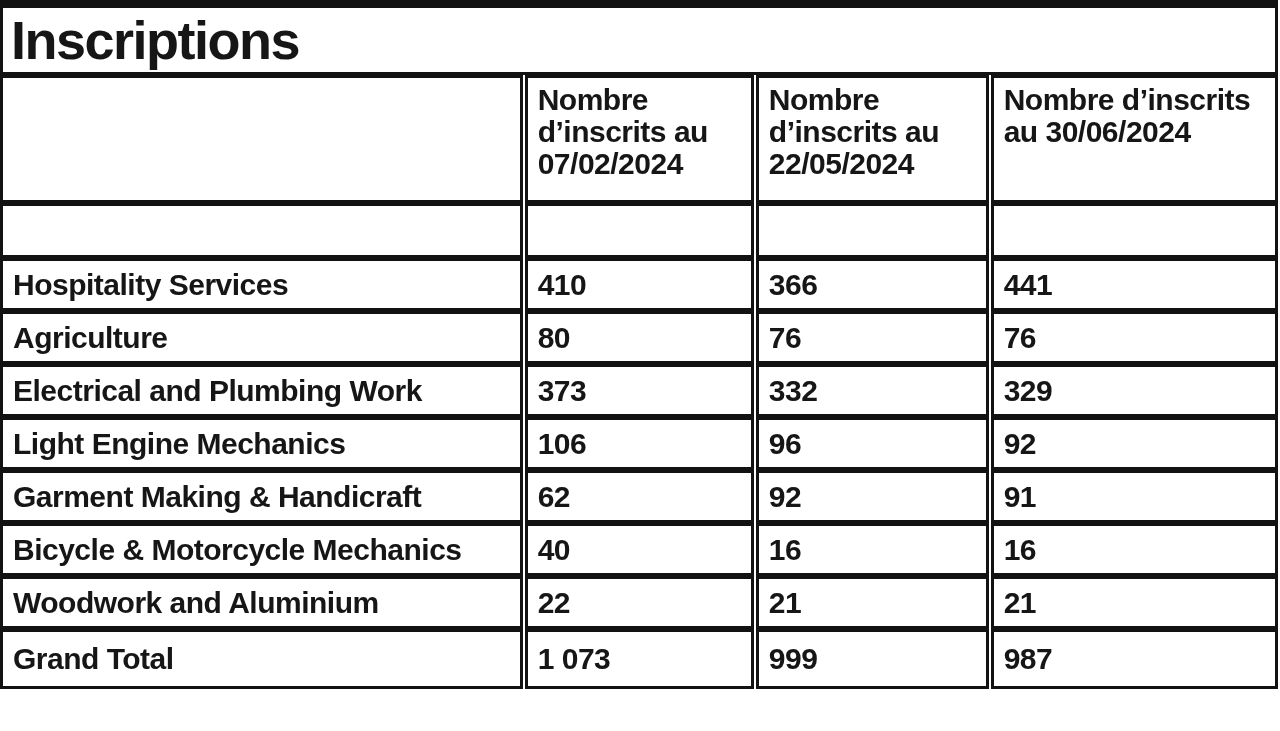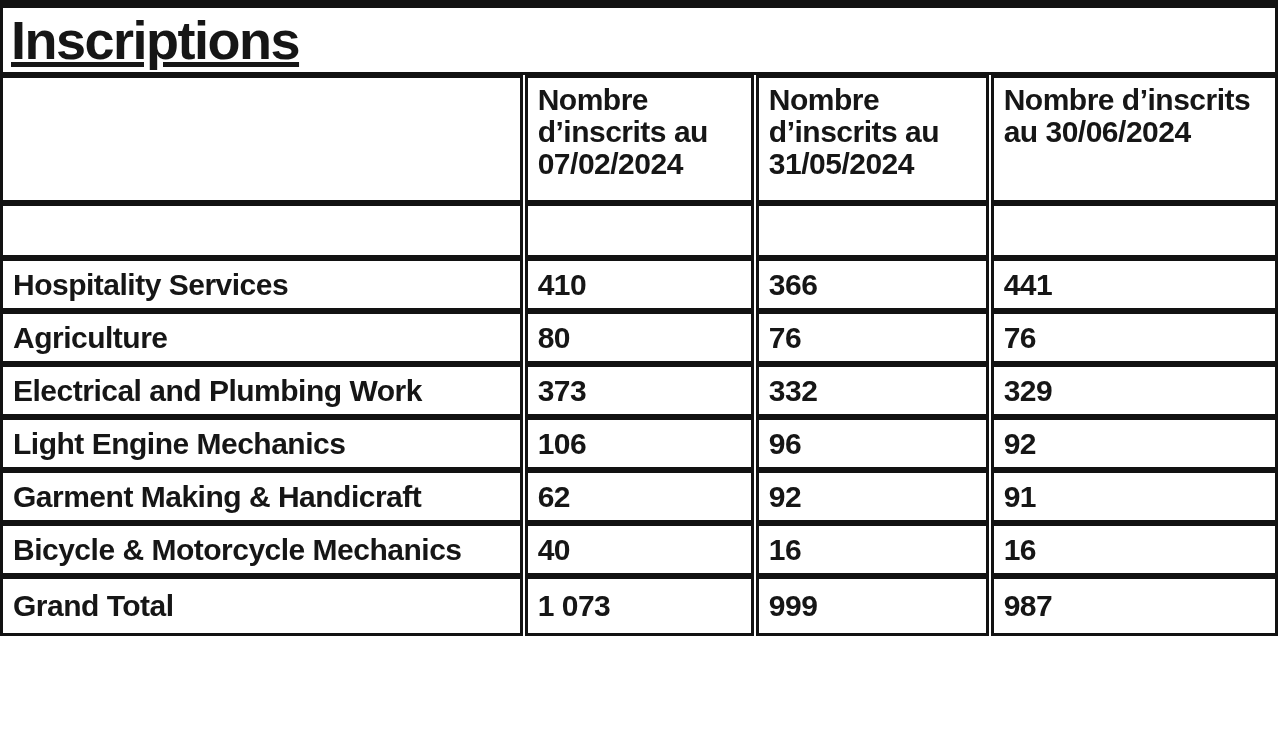--- a/index.html
+++ b/index.html
@@ -37,21 +37,20 @@
   td.edge-left { border-left-width: 9px; }
   tr.r-title td { border-top-width: 8px; }
   
   tr.r-title td {
     height: 75px;
     font-size: 54px;
     letter-spacing: -1.5px;
     vertical-align: middle;
     padding-left: 8px;
     line-height: 1;
-    text-decoration: underline;
   }
   tr.r-header td {
     height: 128px;
     font-size: 30px;
     line-height: 32px;
     vertical-align: top;
     padding-top: 6px;
     letter-spacing: -0.5px;
   }
   tr.r-spacer td { height: 55px; }
@@ -85,21 +84,21 @@
         <col class="c3">
         <col class="c4">
     </colgroup>
     <tbody>
       <tr class="r-title">
         <td colspan="4" class="edge-left">Inscriptions</td>
       </tr>
       <tr class="r-header">
         <td class="edge-left"></td>
         <td>Nombre d’inscrits au 07/02/2024</td>
-        <td>Nombre d’inscrits au 31/05/2024</td>
+        <td>Nombre d’inscrits au 22/05/2024</td>
         <td>Nombre d’inscrits au 30/06/2024</td>
       </tr>
       <tr class="r-spacer">
         <td class="edge-left"></td>
         <td></td>
         <td></td>
         <td></td>
       </tr>
     </tbody>
     <tbody id="table-body">
@@ -132,20 +131,26 @@
     <td class="val">62</td>
     <td class="val">92</td>
     <td class="val">91</td>
   </tr>
         <tr class="r-data">
     <td class="label edge-left">Bicycle &amp; Motorcycle Mechanics</td>
     <td class="val">40</td>
     <td class="val">16</td>
     <td class="val">16</td>
   </tr>
+        <tr class="r-data">
+    <td class="label edge-left">Woodwork and Aluminium</td>
+    <td class="val">22</td>
+    <td class="val">21</td>
+    <td class="val">21</td>
+  </tr>
         <tr class="r-grand">
     <td class="label edge-left">Grand Total</td>
     <td class="val">1 073</td>
     <td class="val">999</td>
     <td class="val">987</td>
   </tr>
       </tbody>
   </table>
 </div>
 

